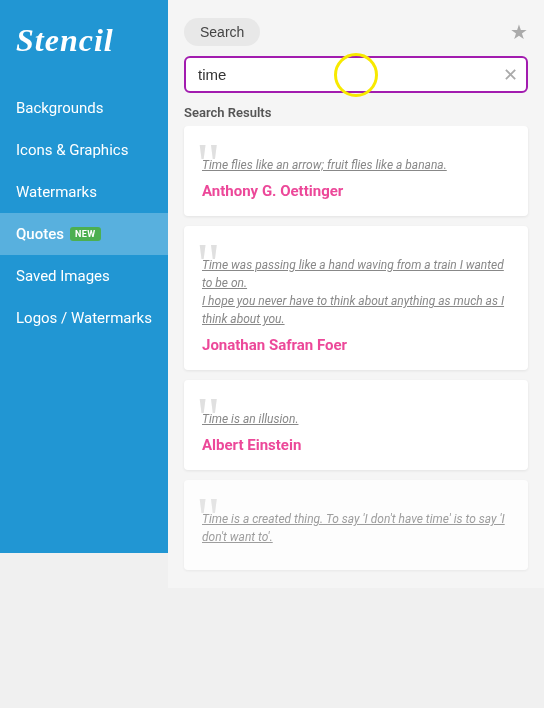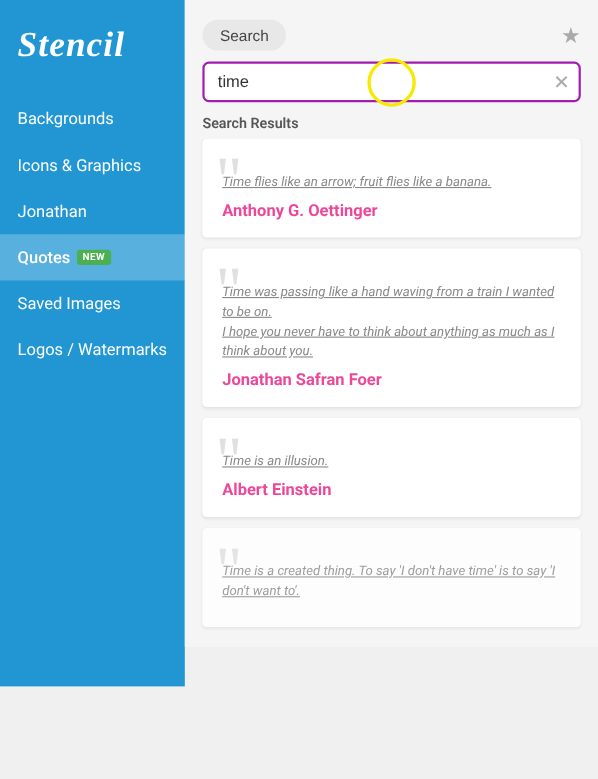--- a/index.html
+++ b/index.html
@@ -10,21 +10,21 @@
       overflow: hidden;
       display: flex;
       background: #f0f0f0;
     }
 
     
     .sidebar {
       width: 168px;
       min-width: 168px;
       background: #2196d3;
-      height: 624px;
+      height: 553px;
       display: flex;
       flex-direction: column;
       padding-top: 0;
     }
 
     .sidebar-logo {
       padding: 22px 16px 28px 16px;
       font-family: 'Georgia', serif;
       font-style: italic;
       font-size: 32px;
@@ -236,21 +236,21 @@
 <aside class="sidebar">
   <div class="sidebar-logo">Stencil</div>
   <nav class="sidebar-nav">
     <div class="sidebar-item">
       <span>Backgrounds</span>
     </div>
     <div class="sidebar-item">
       <span>Icons &amp; Graphics</span>
     </div>
     <div class="sidebar-item">
-      <span>Jonathan</span>
+      <span>Watermarks</span>
     </div>
     <div class="sidebar-item active">
       <span>Quotes</span>
       <span class="badge-new">NEW</span>
     </div>
     <div class="sidebar-item">
       <span>Saved Images</span>
     </div>
     <div class="sidebar-item">
       <span>Logos / Watermarks</span>

